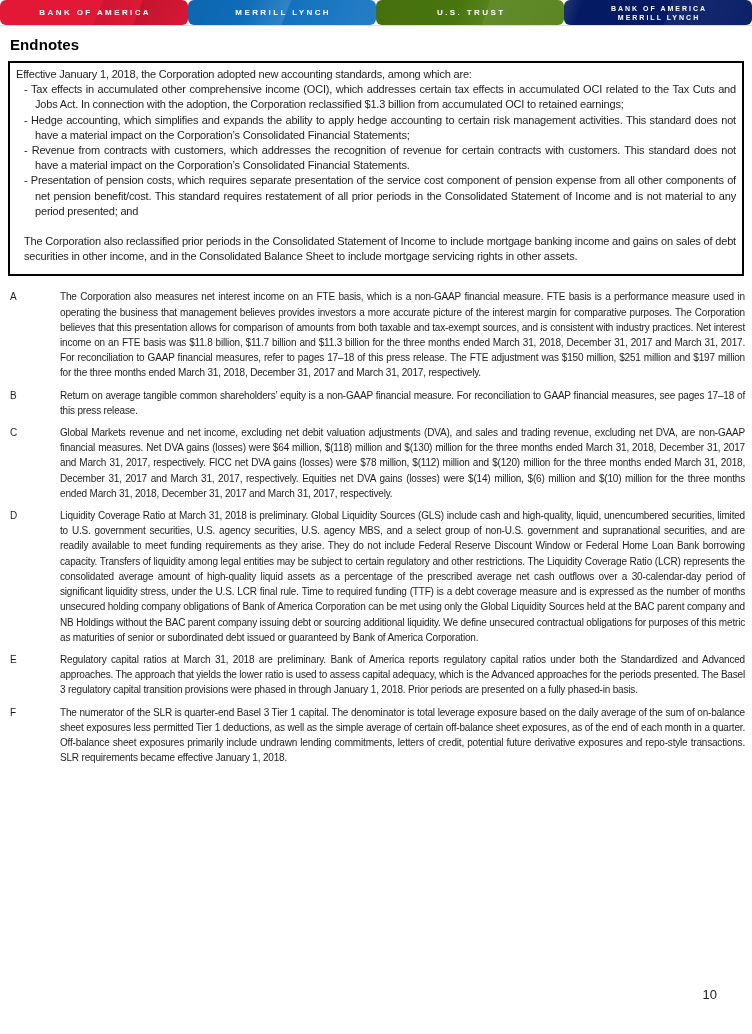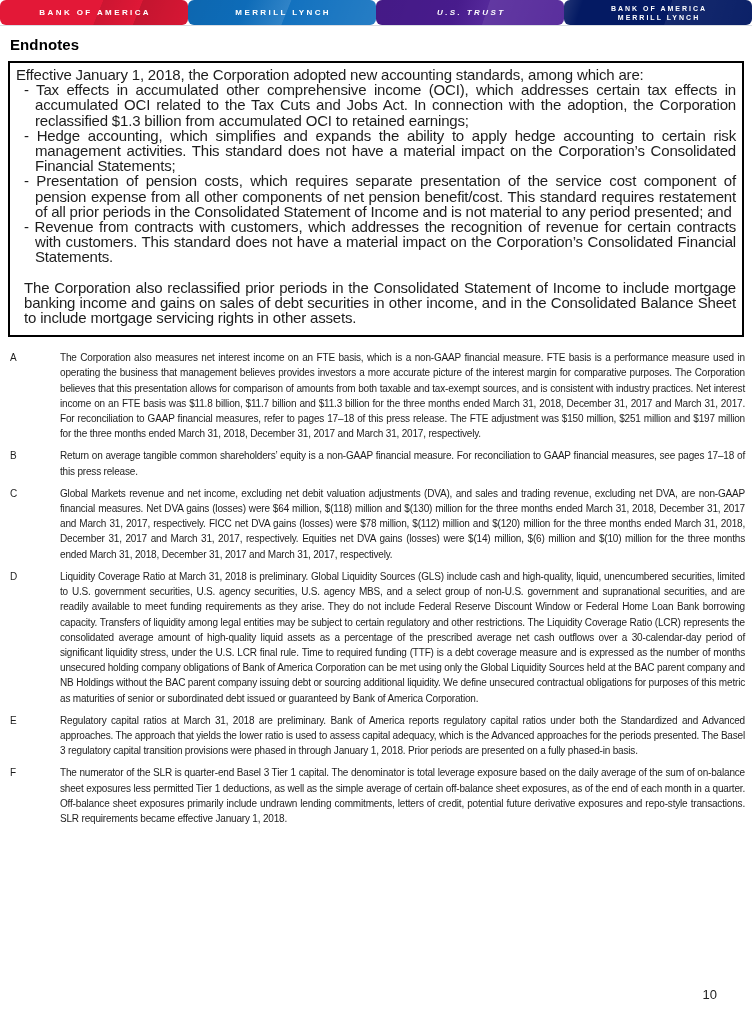--- a/index.html
+++ b/index.html
@@ -37,21 +37,21 @@
       rgba(0,0,0,0.02) 72%, rgba(0,0,0,0.14) 72.3%,
       rgba(0,0,0,0.05) 100%);
   }
   .seg-ml { background: #0e6fbe; }
   .seg-ml::before {
     background: linear-gradient(112deg,
       rgba(0,0,0,0.08) 0%, rgba(0,0,0,0.03) 30%,
       rgba(255,255,255,0.14) 52%, rgba(255,255,255,0.02) 52.4%,
       rgba(255,255,255,0.10) 100%);
   }
-  .seg-ust { background: #4c1d95; font-style: italic; }
+  .seg-ust { background: #4d7c0f; }
   .seg-ust::before {
     background: linear-gradient(108deg,
       rgba(0,0,0,0.10) 0%, rgba(0,0,0,0.06) 42%,
       rgba(255,255,255,0.05) 58%, rgba(255,255,255,0.12) 58.4%,
       rgba(255,255,255,0.08) 100%);
   }
   .seg-baml { background: #041a63; flex-direction: column; justify-content: center; gap: 0; }
   .seg-baml::before {
     background: linear-gradient(108deg,
       rgba(255,255,255,0.12) 0%, rgba(255,255,255,0) 10%,
@@ -83,21 +83,21 @@
     font-weight: bold;
     color: #000000;
     letter-spacing: 0.1px;
   }
 
   
   .stdbox {
     margin: 7px 8px 0 8px;
     border: 2px solid #000000;
     padding: 4px 6px 10px 6px;
-    font-size: 15px;
+    font-size: 11px;
     line-height: 15.2px;
     letter-spacing: -0.18px;
     text-align: justify;
     color: #1d1d1d;
   }
   .stdbox p { margin: 0; }
   .stdbox .bullet {
     margin-left: 8px;
     padding-left: 11px;
     text-indent: -11px;
@@ -153,22 +153,22 @@
       <span class="seg-label">MERRILL LYNCH</span>
     </div>
   </header>
 
   <h1 class="title">Endnotes</h1>
 
   <section class="stdbox">
     <p class="intro">Effective January 1, 2018, the Corporation adopted new accounting standards, among which are:</p>
     <p class="bullet">- Tax effects in accumulated other comprehensive income (OCI), which addresses certain tax effects in accumulated OCI related to the Tax Cuts and Jobs Act. In connection with the adoption, the Corporation reclassified $1.3 billion from accumulated OCI to retained earnings;</p>
     <p class="bullet">- Hedge accounting, which simplifies and expands the ability to apply hedge accounting to certain risk management activities. This standard does not have a material impact on the Corporation’s Consolidated Financial Statements;</p>
+    <p class="bullet">- Revenue from contracts with customers, which addresses the recognition of revenue for certain contracts with customers. This standard does not have a material impact on the Corporation’s Consolidated Financial Statements.</p>
     <p class="bullet">- Presentation of pension costs, which requires separate presentation of the service cost component of pension expense from all other components of net pension benefit/cost. This standard requires restatement of all prior periods in the Consolidated Statement of Income and is not material to any period presented; and</p>
-    <p class="bullet">- Revenue from contracts with customers, which addresses the recognition of revenue for certain contracts with customers. This standard does not have a material impact on the Corporation’s Consolidated Financial Statements.</p>
     <p class="closing">The Corporation also reclassified prior periods in the Consolidated Statement of Income to include mortgage banking income and gains on sales of debt securities in other income, and in the Consolidated Balance Sheet to include mortgage servicing rights in other assets.</p>
   </section>
 
   <section class="endnotes">
     <div class="endnote">
       <span class="letter">A</span>
       <p class="entext">The Corporation also measures net interest income on an FTE basis, which is a non-GAAP financial measure. FTE basis is a performance measure used in operating the business that management believes provides investors a more accurate picture of the interest margin for comparative purposes. The Corporation believes that this presentation allows for comparison of amounts from both taxable and tax-exempt sources, and is consistent with industry practices. Net interest income on an FTE basis was $11.8 billion, $11.7 billion and $11.3 billion for the three months ended March 31, 2018, December 31, 2017 and March 31, 2017. For reconciliation to GAAP financial measures, refer to pages 17–18 of this press release. The FTE adjustment was $150 million, $251 million and $197 million for the three months ended March 31, 2018, December 31, 2017 and March 31, 2017, respectively.</p>
     </div>
     <div class="endnote">
       <span class="letter">B</span>

